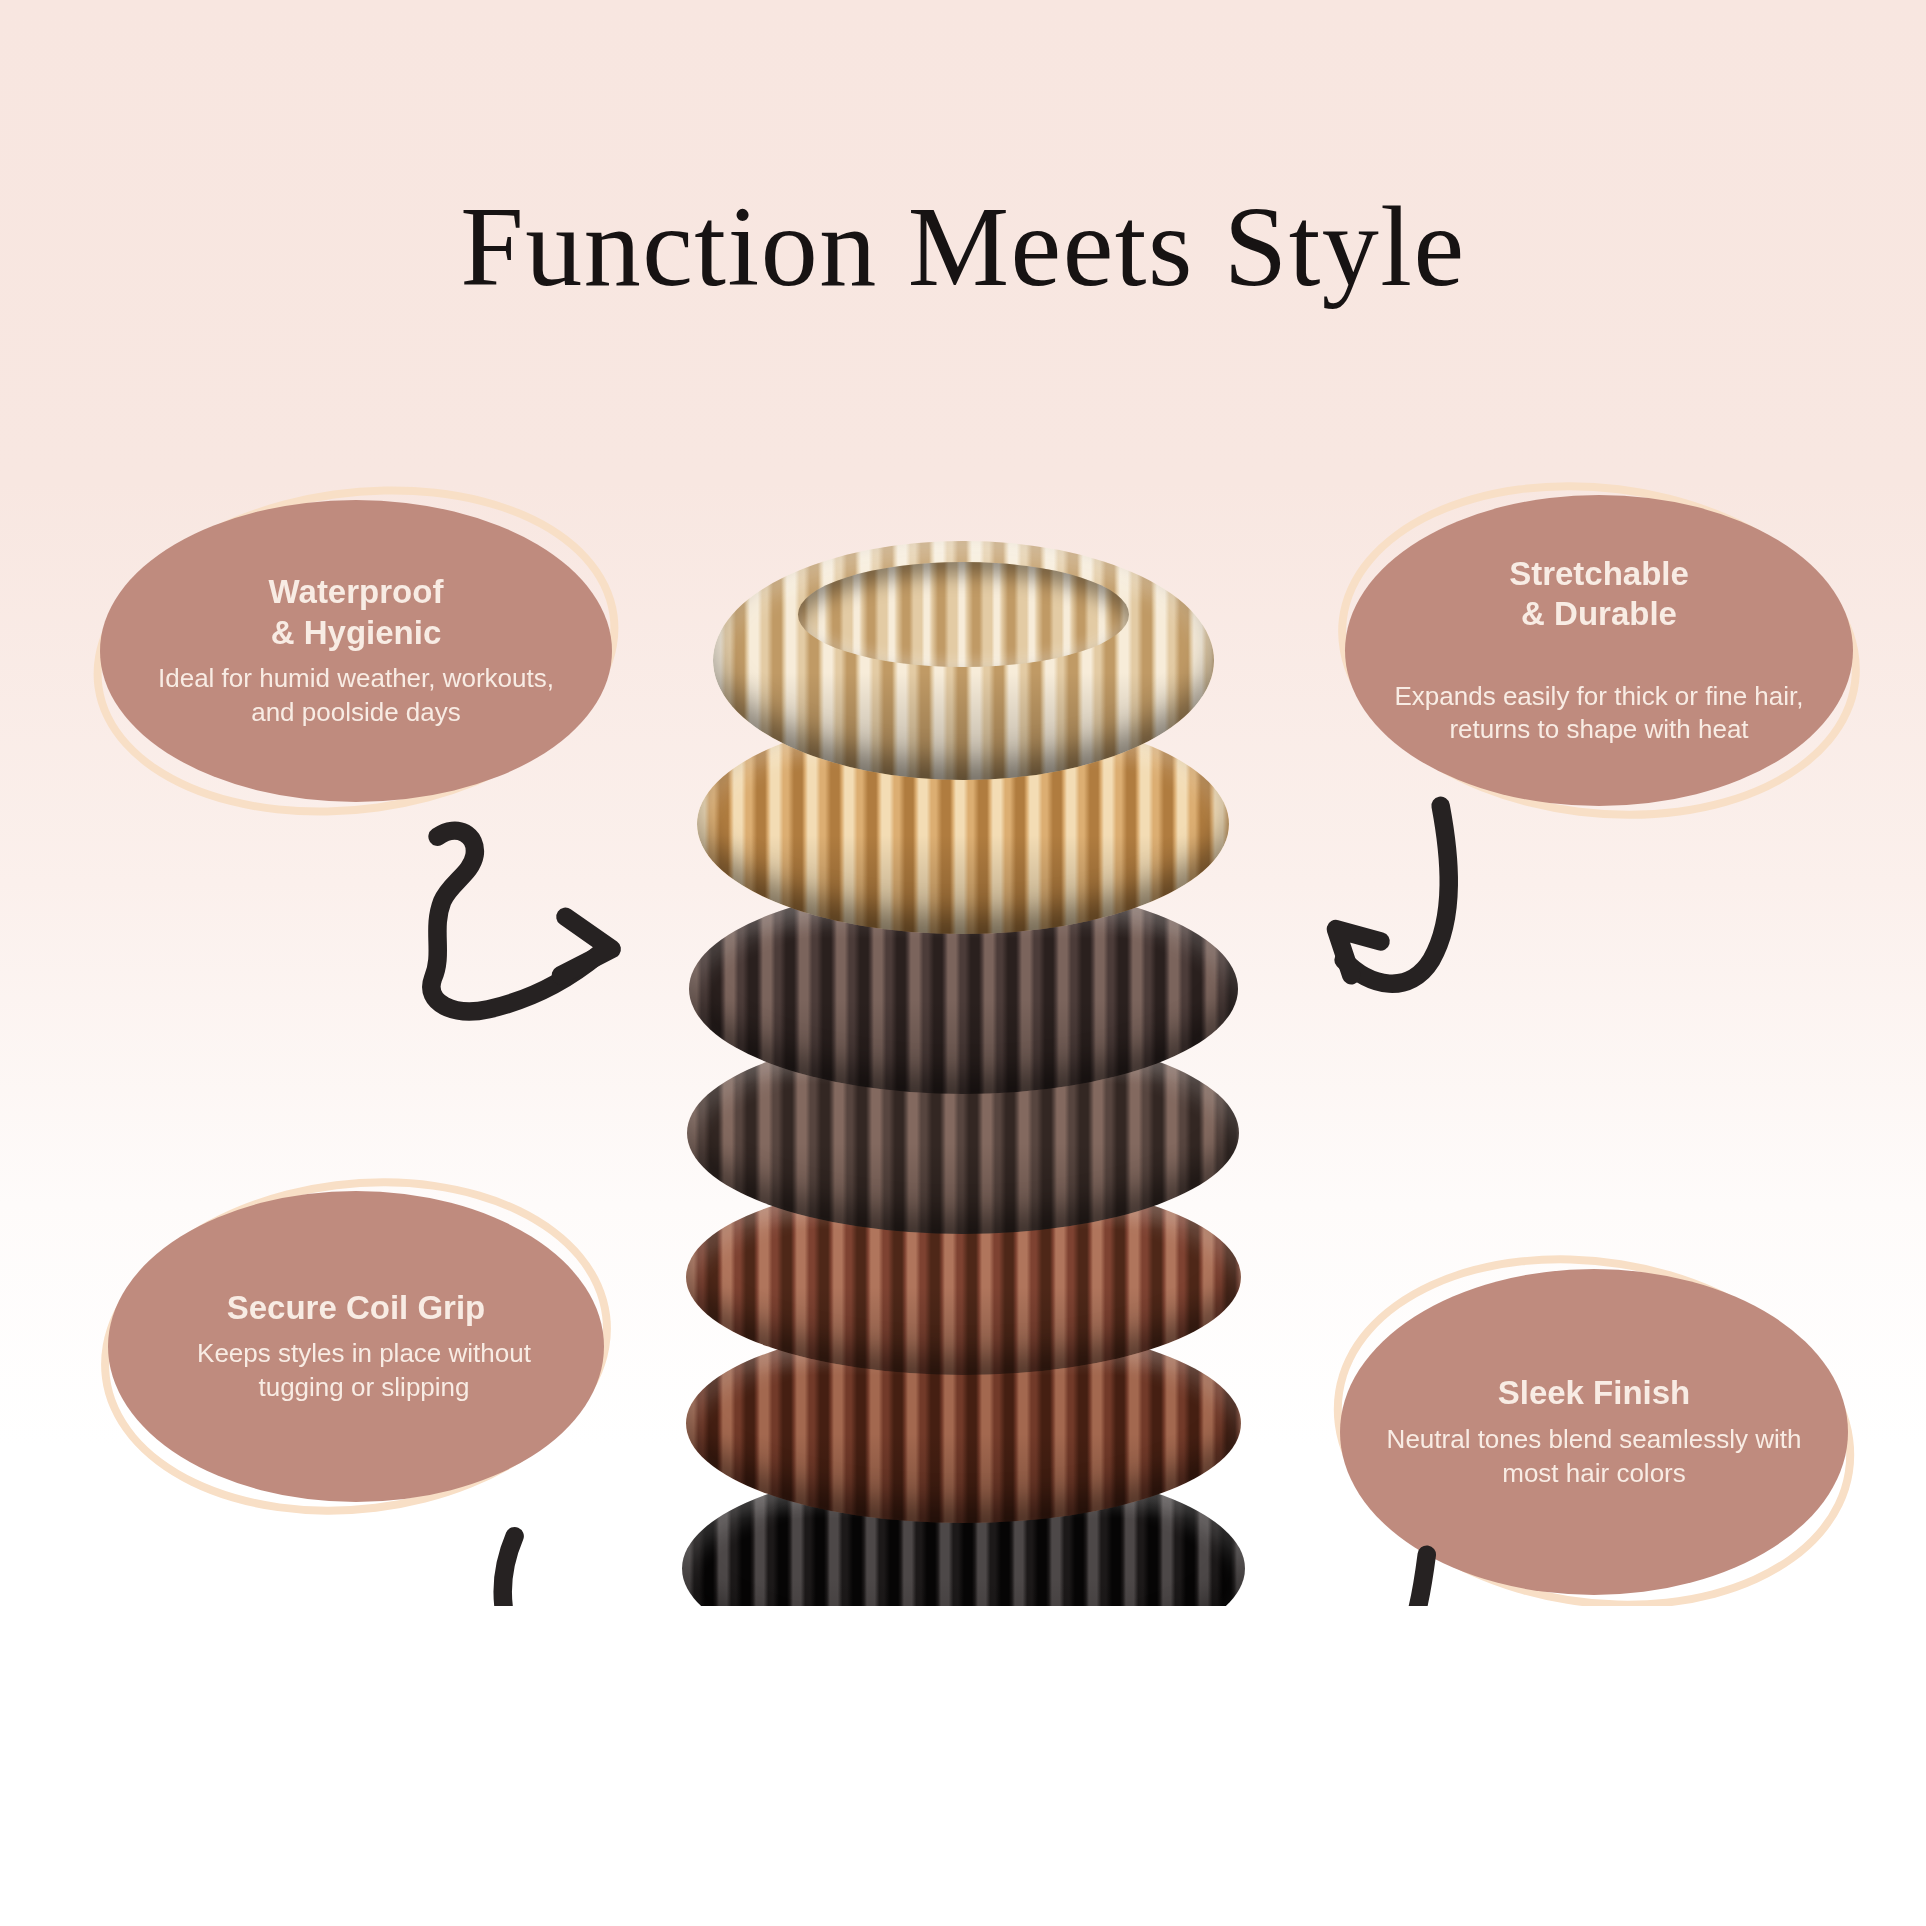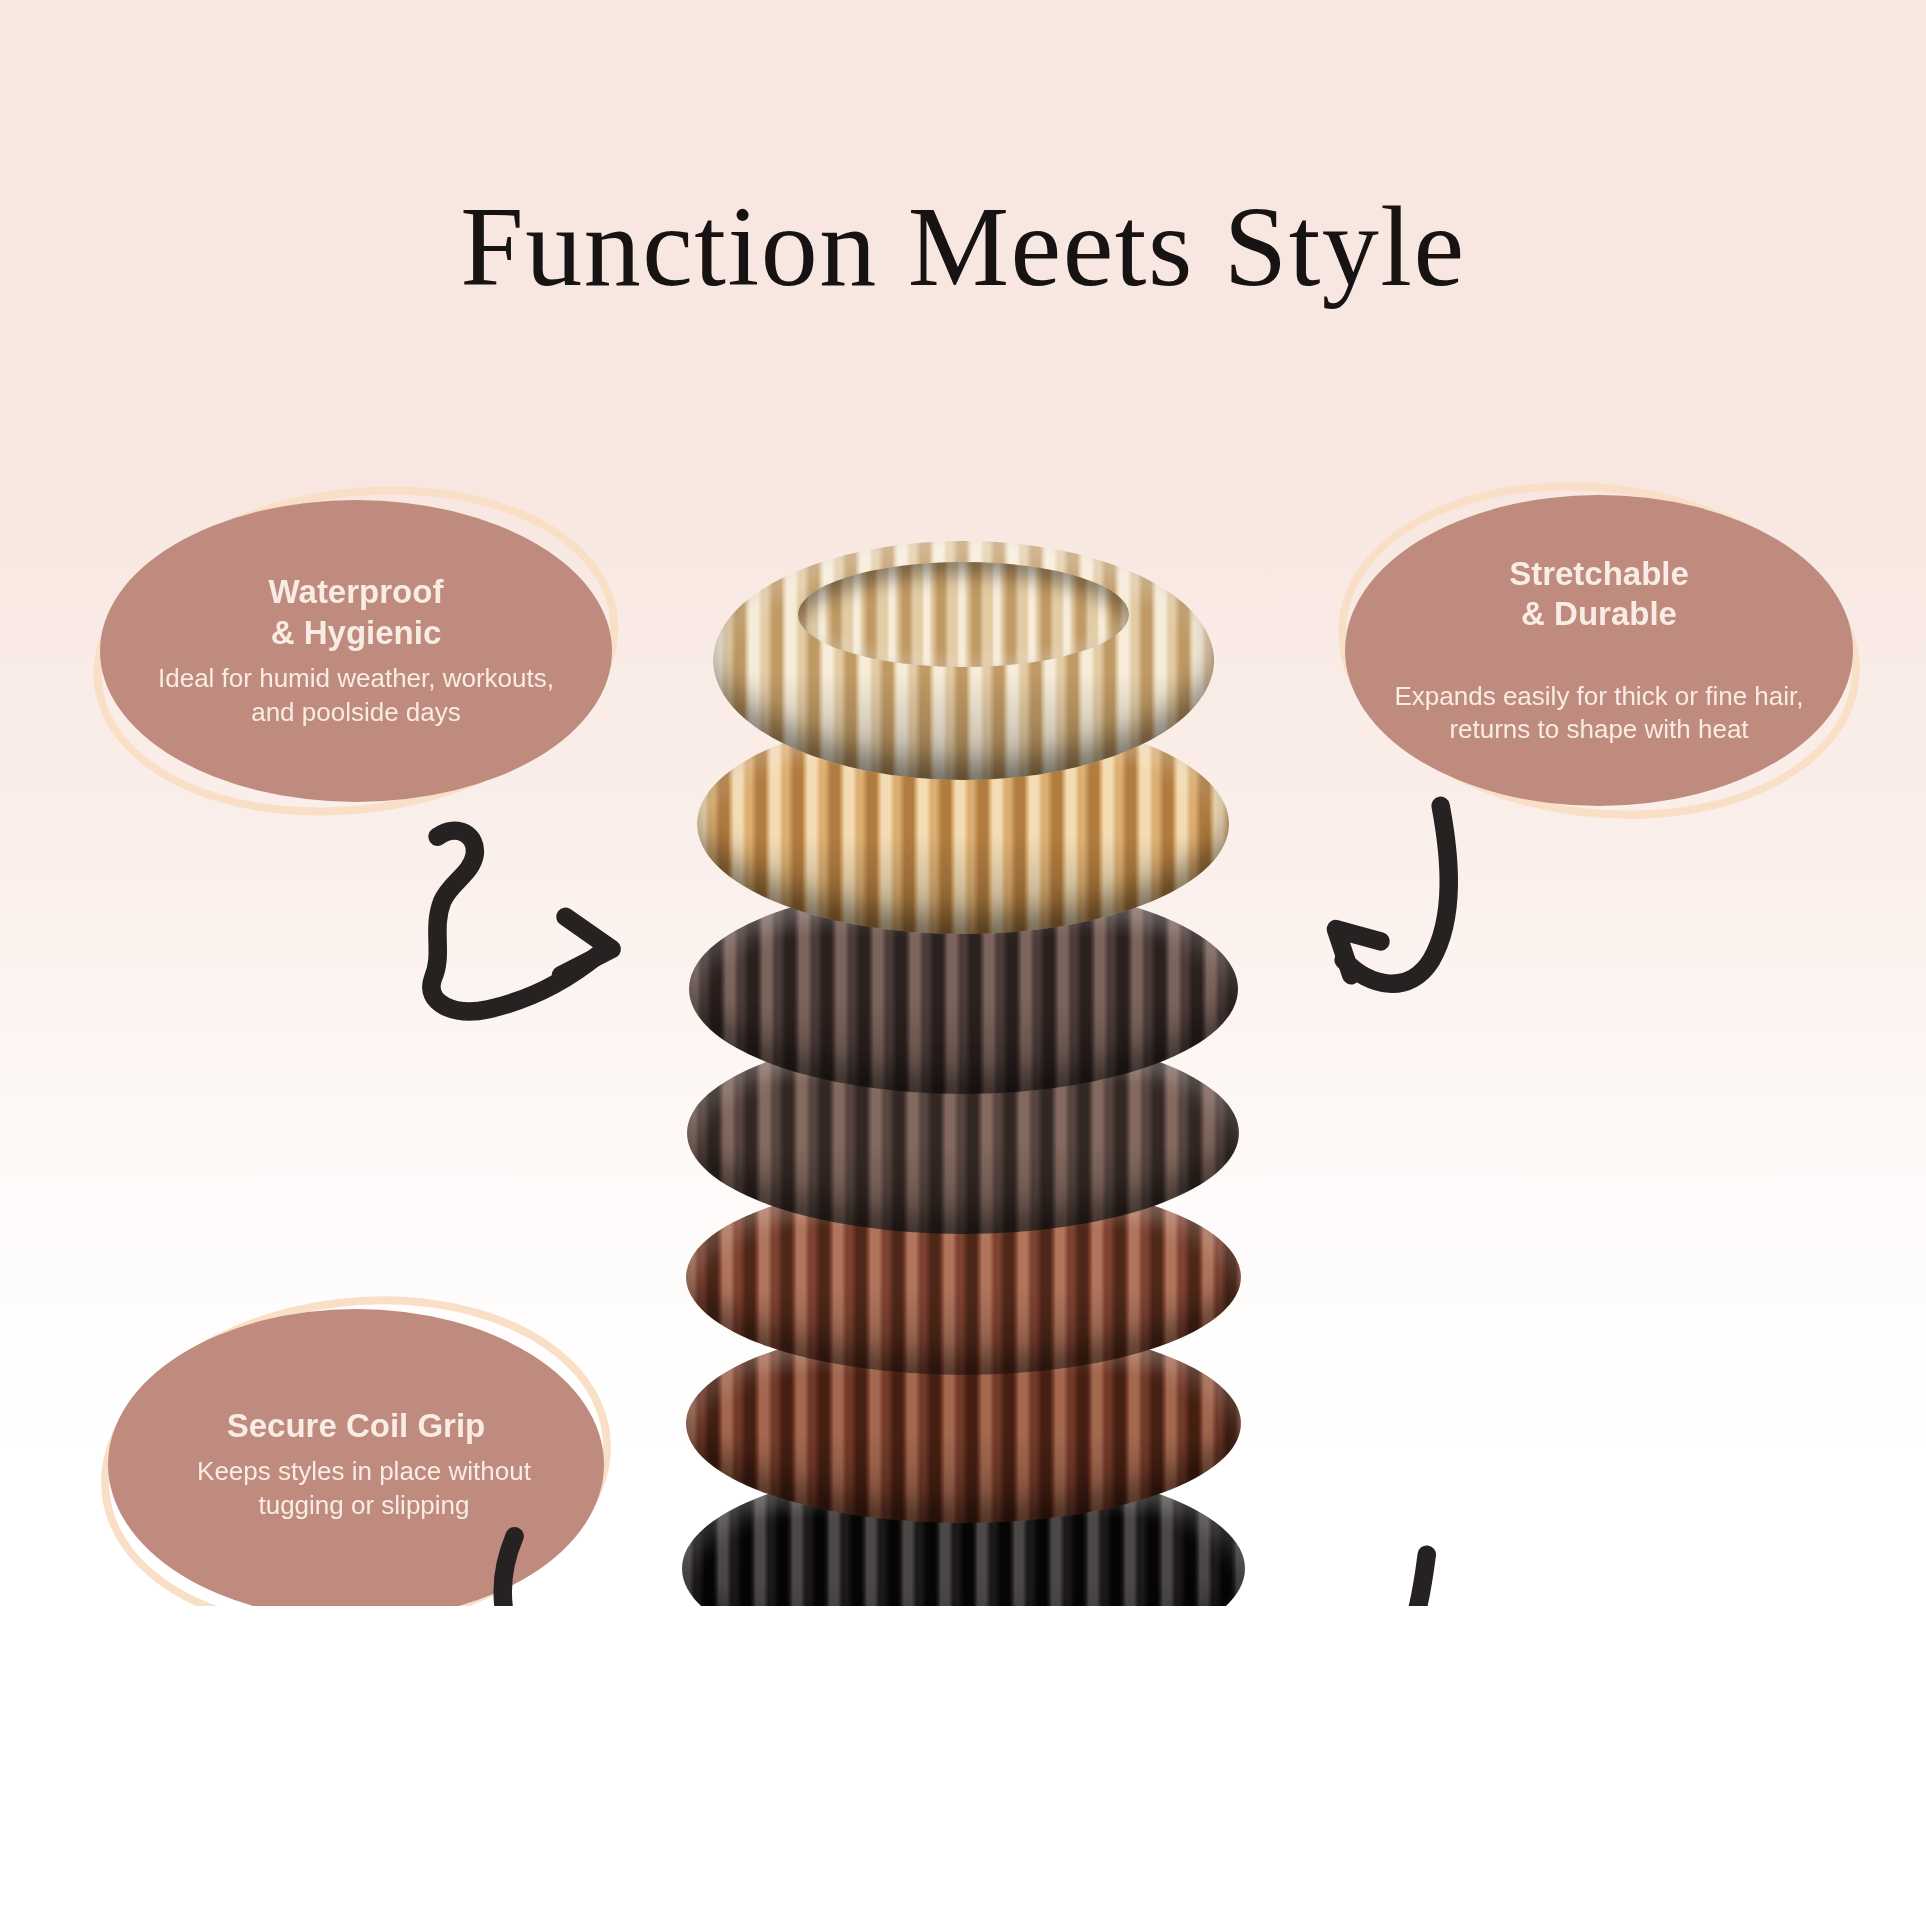--- a/index.html
+++ b/index.html
@@ -35,21 +35,21 @@
     position:absolute; inset:10.8px 7.7px; border-radius:50%;
     display:flex; flex-direction:column; align-items:center; justify-content:center;
     text-align:center; color:var(--btext); gap:9.2px; padding:23px 39px; box-sizing:border-box;
   }
   .heading{font-weight:bold; font-size:33px; line-height:1.22;}
   .hline{display:block;}
   .hline:empty{display:none;}
   .body{font-size:26px; line-height:1.3;text-align:center;}
   .bubble-tl{left:92px; top:489px; width:528px; height:324px; --tilt:-8deg;}
   .bubble-tr{left:1337px; top:484px; width:524px; height:333px; --tilt:7deg;}
-  .bubble-bl{left:100px; top:1298px; width:512px; height:333px; --tilt:-7deg;}
+  .bubble-bl{left:100px; top:1180px; width:512px; height:333px; --tilt:-7deg;}
   .bubble-br{left:1332px; top:1258px; width:524px; height:348px; --tilt:9deg;}
   .body-tl{max-width:401px;}
   .body-tr{max-width:447px;margin-top:36px;}
   .body-bl{max-width:416px;margin-left:16px;}
   .body-br{max-width:432px;}
   
   .stack{position:absolute; left:674px; top:533px; width:578px; height:1310px;}
   .stack-shadow{
     position:absolute; left:62px; right:62px; bottom:0px; height:54px; border-radius:50%;
     background:radial-gradient(ellipse at center, rgba(0,0,0,0.16), rgba(0,0,0,0) 70%);
@@ -124,20 +124,31 @@
     <div class="fill"></div>
     <div class="content">
       <div class="heading">
         <span class="hline">Secure Coil Grip</span>
 
       </div>
       <div class="body body-bl">Keeps styles in place without tugging or slipping</div>
     </div>
   </div>
 
+  <div class="bubble bubble-br">
+    <div class="ring"></div>
+    <div class="fill"></div>
+    <div class="content">
+      <div class="heading">
+        <span class="hline">Sleek Finish</span>
+
+      </div>
+      <div class="body body-br">Neutral tones blend seamlessly with most hair colors</div>
+    </div>
+  </div>
 
   <div class="stack">
     <div class="stack-shadow"></div>
   <div class="tie tie-1" style="--base: #e3cba4; --light: #f7ecd9; --dark: #c09a65;"></div>
       <div class="tie tie-2" style="--base: #dcae72; --light: #f3dcb4; --dark: #b07c3f;"></div>
       <div class="tie tie-3" style="--base: #4c3c39; --light: #7b645c; --dark: #2a201e;"></div>
       <div class="tie tie-4" style="--base: #57453f; --light: #83695f; --dark: #332723;"></div>
       <div class="tie tie-5" style="--base: #7e4231; --light: #b0755c; --dark: #4e2718;"></div>
       <div class="tie tie-6" style="--base: #723a29; --light: #a3684f; --dark: #451f12;"></div>
       <div class="tie tie-7" style="--base: #1c1919; --light: #4d4848; --dark: #060505;"></div>

